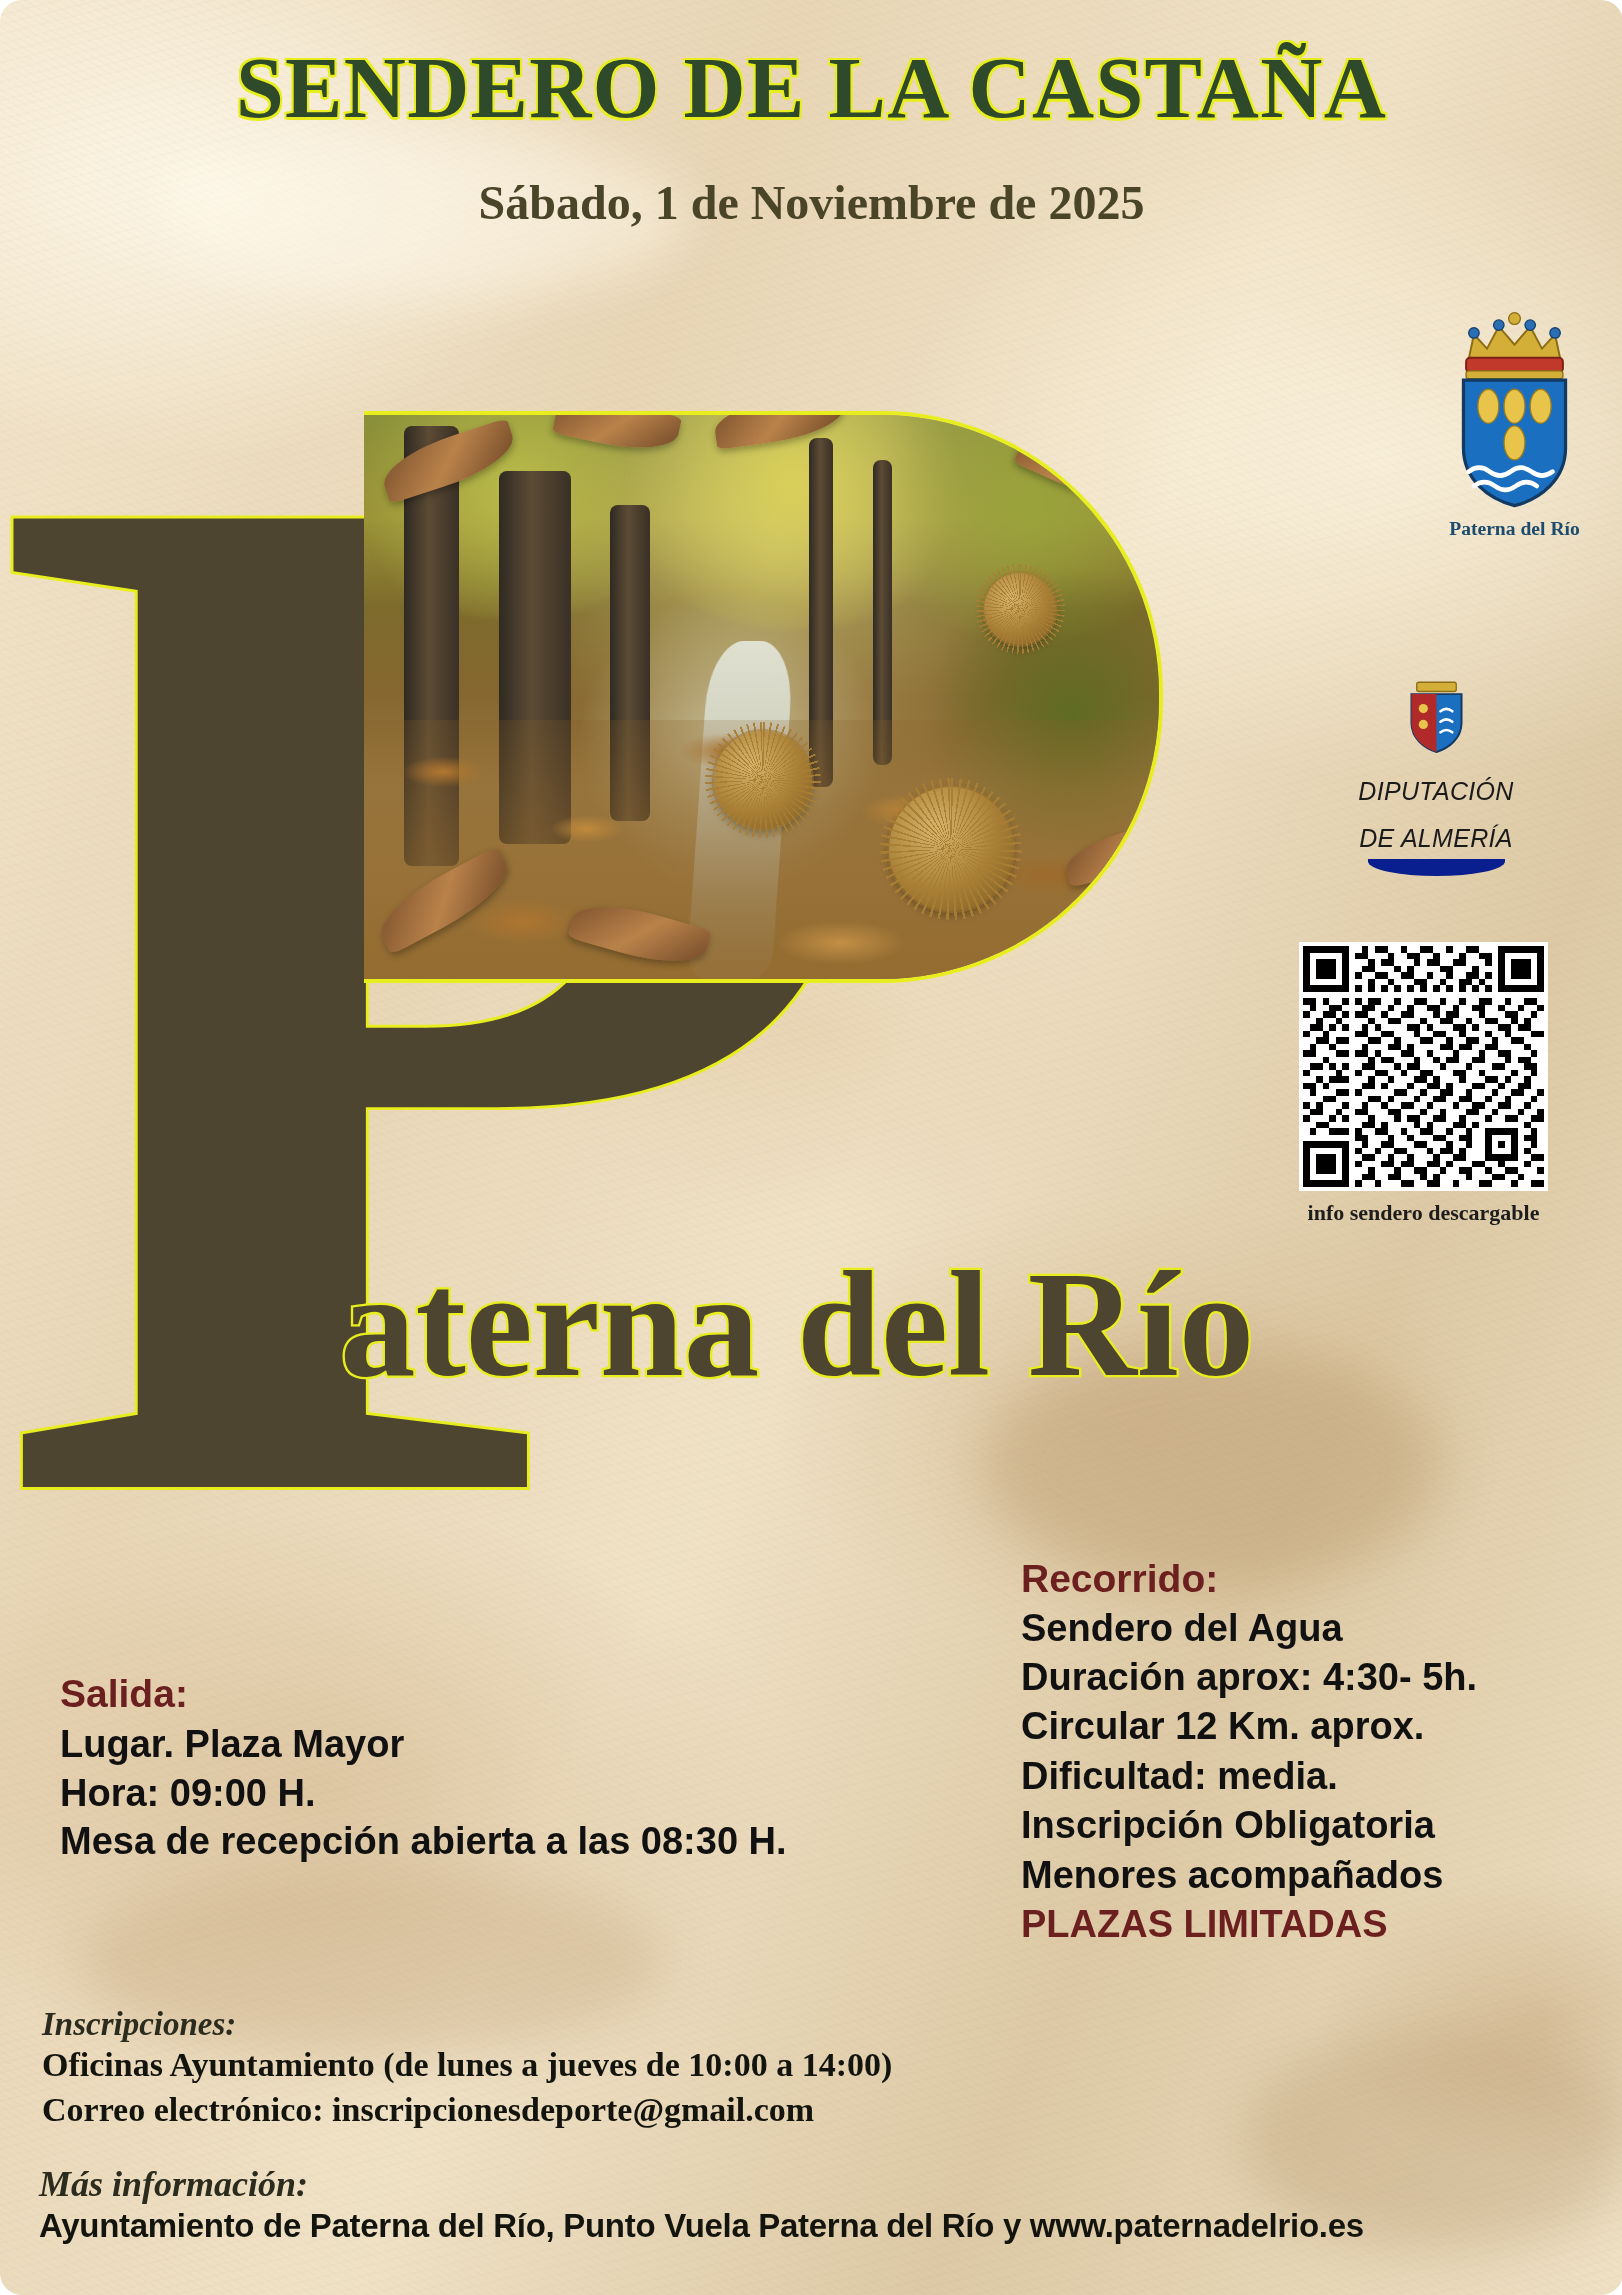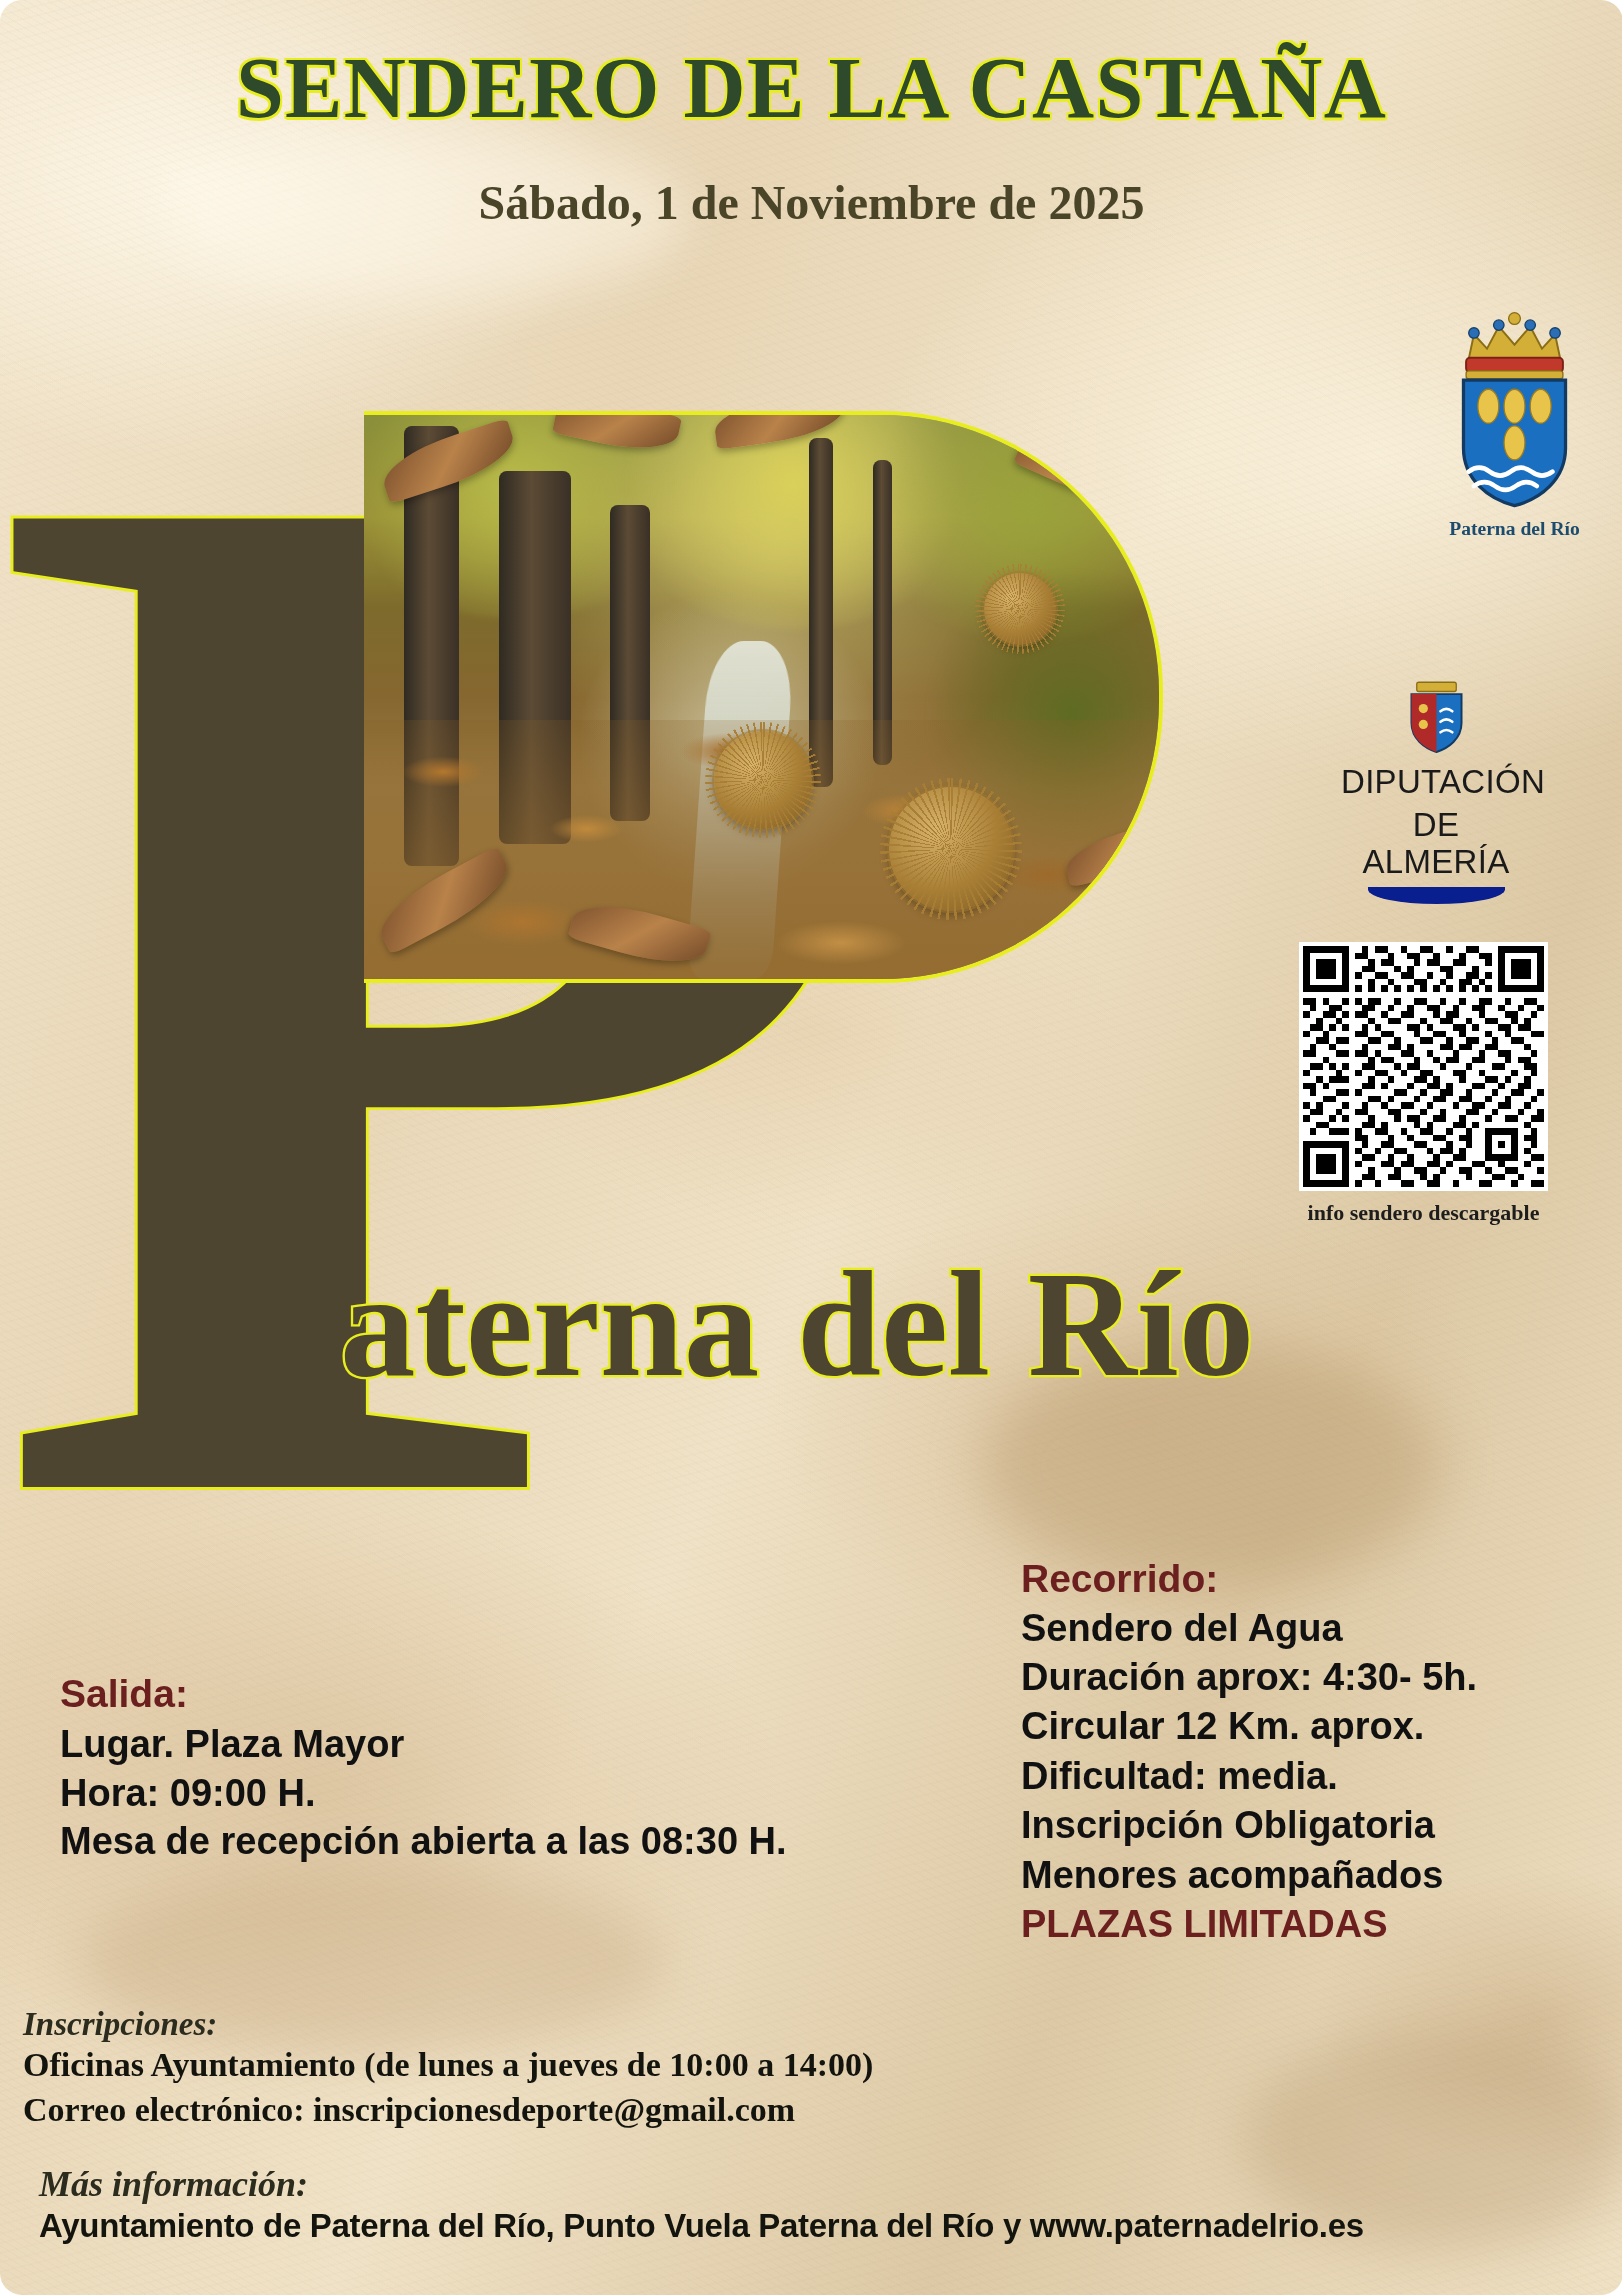--- a/index.html
+++ b/index.html
@@ -200,25 +200,26 @@
   }
   .dipu {
     position: absolute;
     left: 1341px;
     top: 677px;
     width: 190px;
     text-align: center;
   }
   .dipu-label {
     font-family: "Liberation Sans", sans-serif;
-    font-size: 33px;
+    font-size: 25px;
     line-height: 1.12;
     color: #1a1a1a;
     letter-spacing: 0.3px;
-    margin-top: 6px;
+    margin-top: 19px;
+    font-style: italic;
   }
   .dipu-swoosh {
     margin: 6.5px auto 0;
     width: 137px;
     height: 17px;
     background: #0a1f8f;
     border-radius: 0 0 79px 79px / 0 0 17px 17px;
   }
   .qr-wrap {
     position: absolute;
@@ -284,21 +285,21 @@
     line-height: 1.3;
   }
   .recorrido .limited {
     font-weight: bold;
     font-size: 38px;
     color: #6b1f1f;
     line-height: 1.3;
   }
 
   .insc {
-    left: 23px;
+    left: 42px;
     top: 2006px;
     width: 1309px;
   }
   .insc .head {
     font-family: "Liberation Serif", serif;
     font-style: italic;
     font-weight: bold;
     font-size: 33px;
     color: #2b2b1e;
   }

